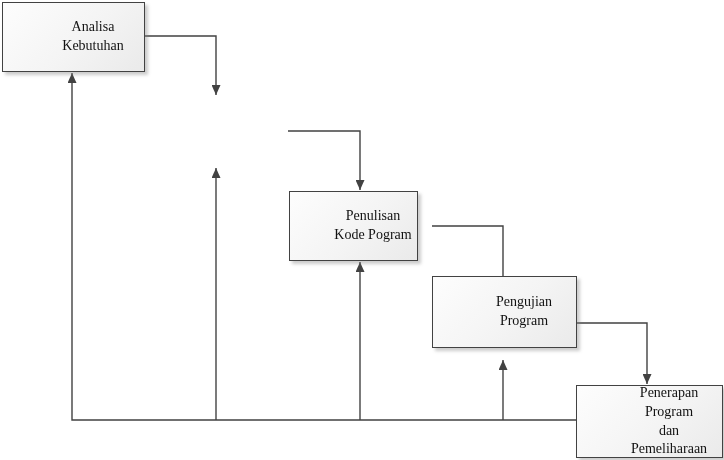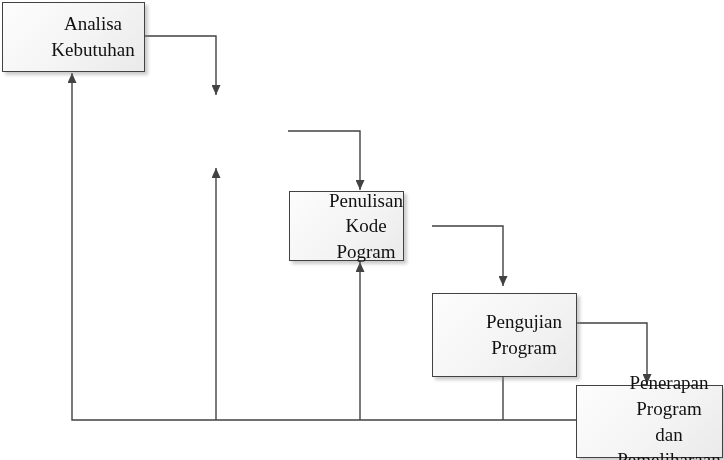--- a/index.html
+++ b/index.html
@@ -12,29 +12,29 @@
   }
   .node{
     position:absolute;
     box-sizing:border-box;
     border:1px solid var(--border,#424242);
     background:linear-gradient(135deg,var(--fill-top,#fdfdfd) 0%,#f4f4f4 55%,var(--fill-bottom,#eaeaea) 100%);
     box-shadow:3px 3px 3px rgba(130,130,130,0.40);
     display:flex;align-items:center;justify-content:center;
     text-align:center;
     color:var(--text,#111111);
-    font-size:19px;
+    font-size:14px;
     line-height:1.35;
     padding-left:39px;
   }
   .node .label{white-space:pre-line;}
   .n1{left:2px;  top:2px;   width:143px;height:70px;}
   .n2{left:145px;top:96px;  width:143px;height:71px;}
-  .n3{left:289px;top:191px; width:115px;height:70px;}
-  .n4{left:432px;top:293px; width:145px;height:84px;}
+  .n3{left:289px;top:191px; width:129px;height:70px;}
+  .n4{left:432px;top:276px; width:145px;height:72px;}
   .n5{left:576px;top:385px; width:147px;height:73px;}
   svg.wires{
     position:absolute;left:0;top:0;width:724px;height:460px;
     pointer-events:none;
   }
   svg.wires path{
     fill:none;
     stroke:var(--line,#424242);
     stroke-width:1.4;
   }

